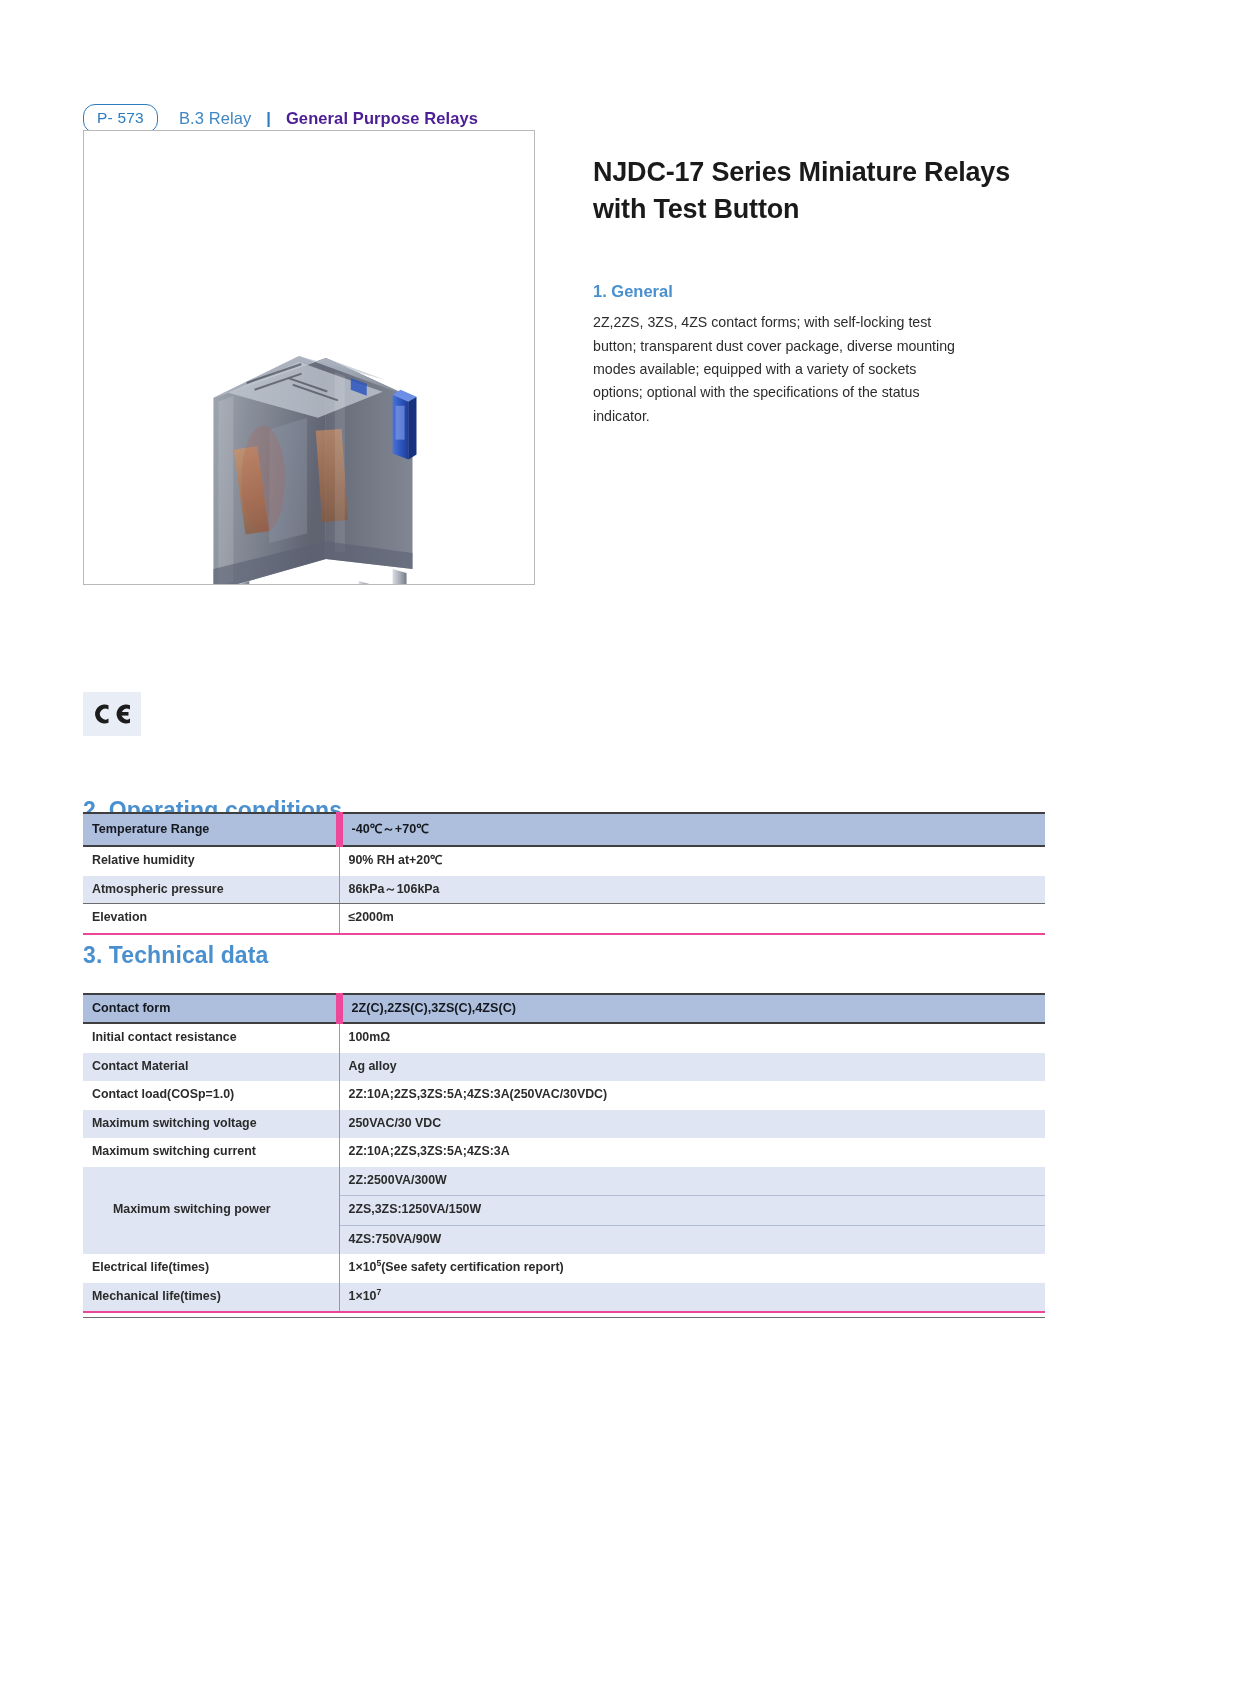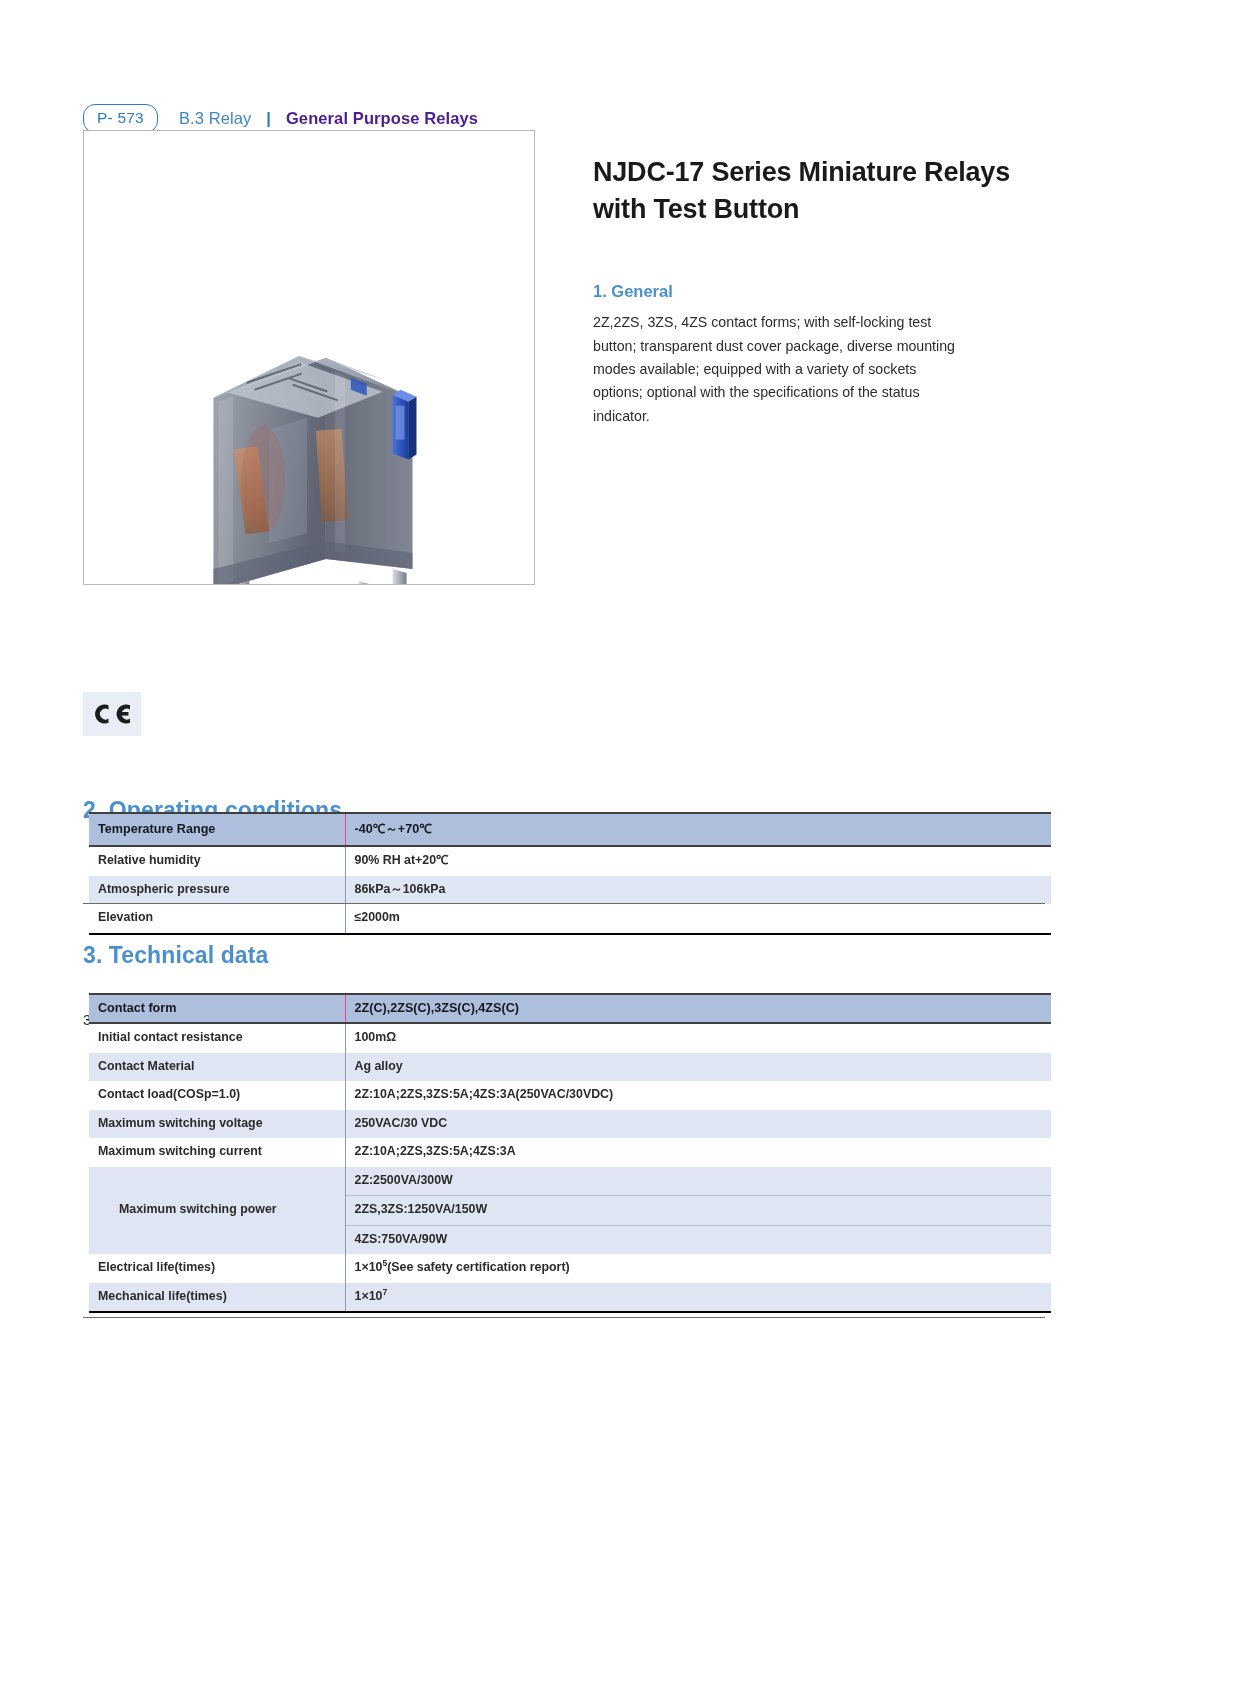--- a/index.html
+++ b/index.html
@@ -130,21 +130,21 @@
     position: absolute;
     left: 83px;
     top: 1012px;
     font-size: 14.5px;
     color: #2c2c2c;
   }
 
   
   .spec-table {
     position: absolute;
-    left: 89px;
+    left: 83px;
     width: 962px;
     border-collapse: collapse;
     table-layout: fixed;
     font-size: 12.4px;
   }
   #table-operating { top: 812px; }
   #table-contact   { top: 993px; }
 
   .spec-table col.c-label { width: 256px; }
 
@@ -161,22 +161,22 @@
   .spec-table td {
     padding: 6px 9px 7px 9px;
     color: #2b2b2b;
     vertical-align: middle;
     line-height: 1.25;
     font-weight: bold;
   }
   .spec-table tr.alt td { background: #dfe5f2; }
   .spec-table tr.plain td { background: #ffffff; }
   .spec-table td.val { border-left: 1px solid #8d9bb5; }
-  .spec-table th.val { border-left: 1px solid #ec4899; }
-  .spec-table tr.lastrow td { border-bottom: 2px solid #000000; }
+  .spec-table th.val { border-left: 7px solid #ec4899; }
+  .spec-table tr.lastrow td { border-bottom: 2px solid #ec4899; }
   .spec-table td.rowspan-label {
     background: #dfe5f2;
     padding-left: 30px;
   }
   .spec-table td.subval {
     border-left: 1px solid #8d9bb5;
     border-top: 1px solid #b2bdd2;
   }
   .spec-table td.subval-first {
     border-left: 1px solid #8d9bb5;

